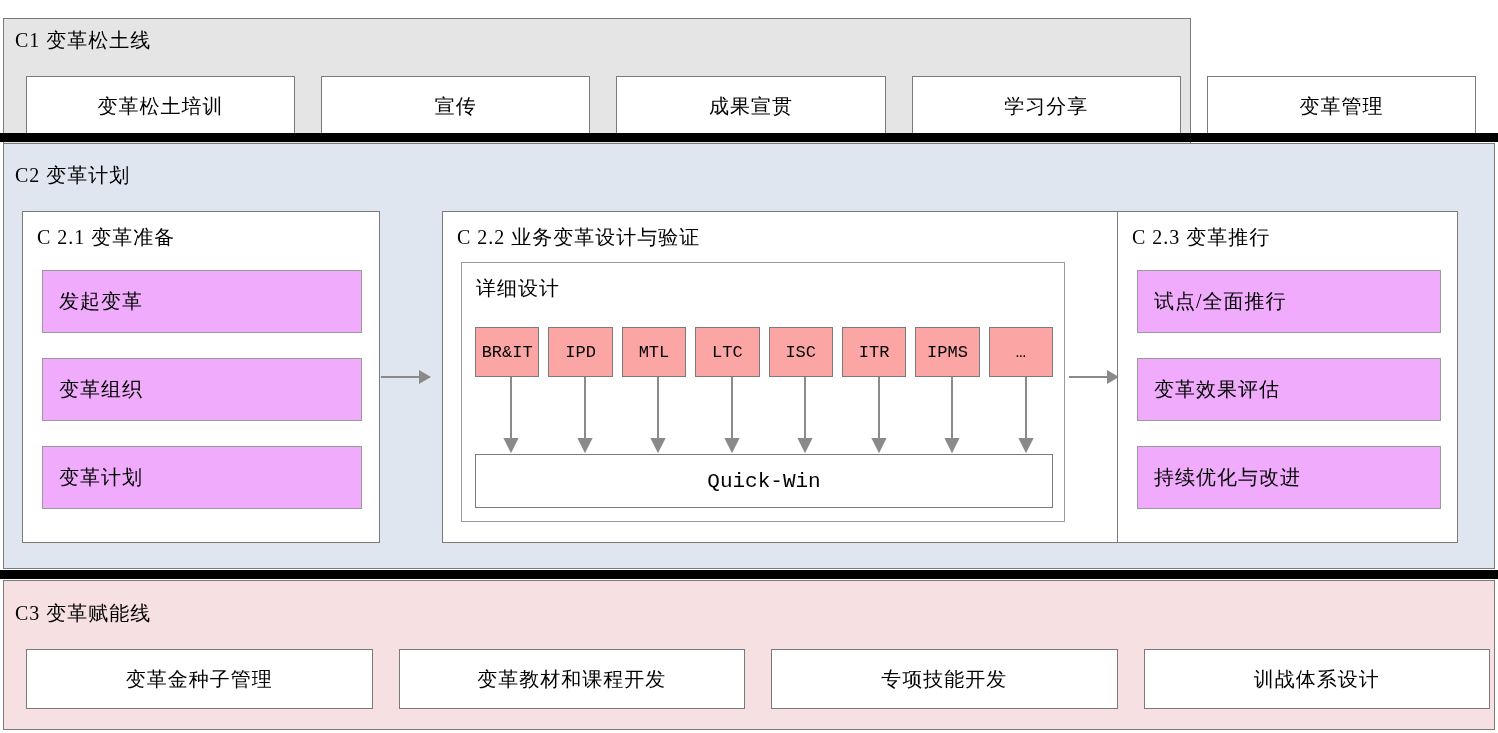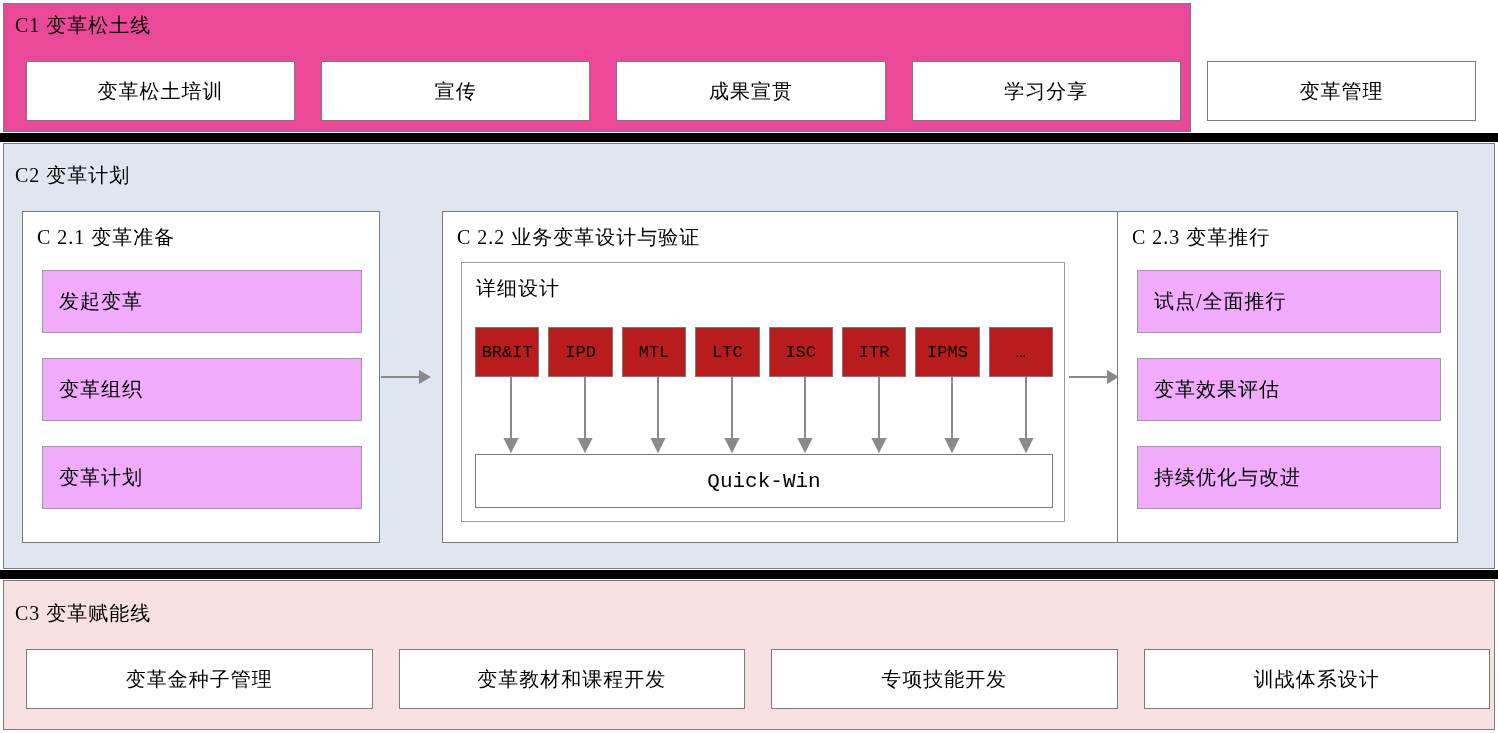--- a/index.html
+++ b/index.html
@@ -28,24 +28,24 @@
   .band-title {
     font-family: "Liberation Serif", serif;
     font-size: 20px;
     color: #000;
     letter-spacing: 1px;
     white-space: nowrap;
   }
 
   
   #band-c1 {
-    top: 3px;
+    top: 18px;
     width: 1188px;
     height: 129px;
-    background: #ec4899;
+    background: #e5e5e5;
   }
   #band-c1 .band-title {
     position: absolute;
     left: 11px;
     top: 8px;
   }
   .row-boxes {
     position: absolute;
     display: flex;
     gap: 26px;
@@ -165,21 +165,21 @@
     left: 13px;
     top: 52px;
     width: 578px;
     height: 62px;
     display: flex;
     gap: 9px;
   }
   .module {
     flex: 1 1 0;
     border: 1px solid #7a7a7a;
-    background: #b91c1c;
+    background: #fca5a5;
     display: flex;
     align-items: center;
     justify-content: center;
     font-family: "Liberation Mono", monospace;
     font-size: 17px;
     color: #000;
     box-sizing: border-box;
     margin-top: 12px;
   }
   #arrows-svg {

